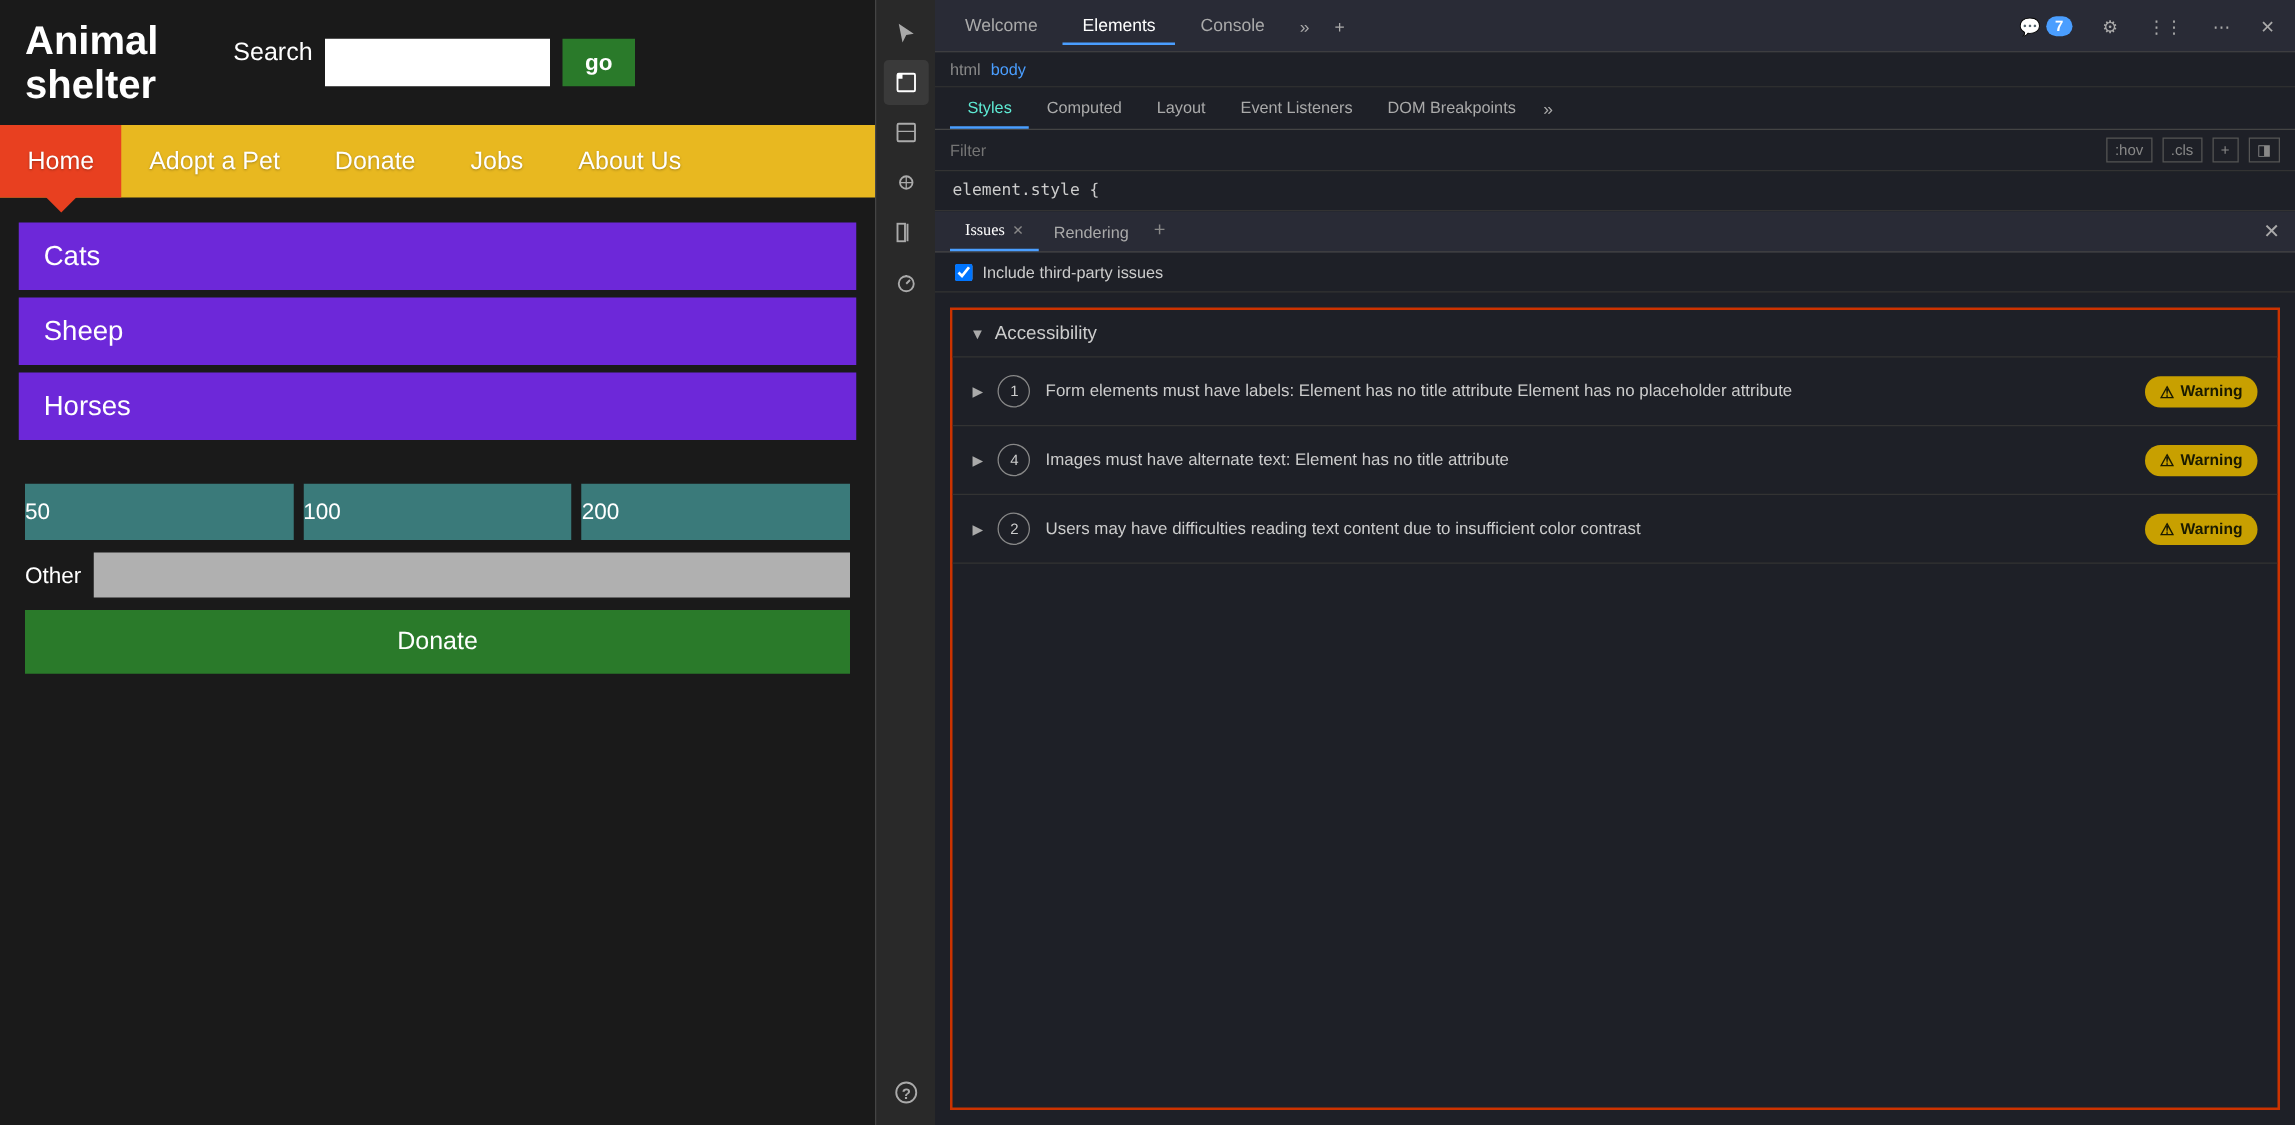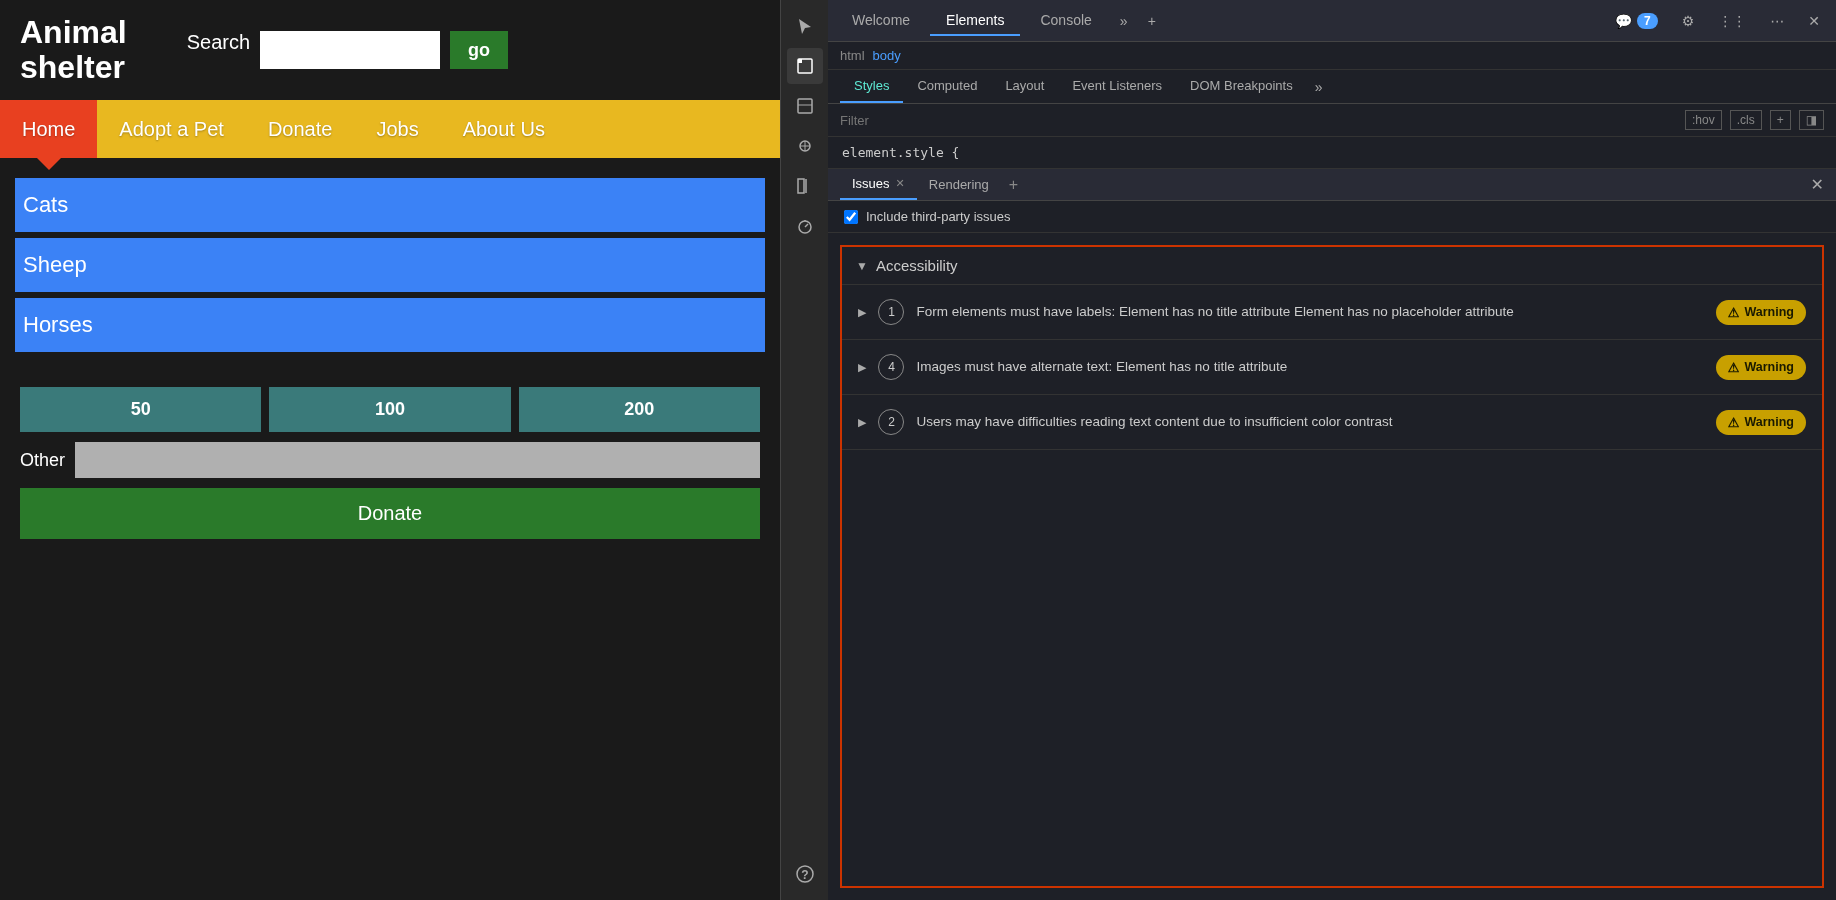--- a/index.html
+++ b/index.html
@@ -1,20 +1,20 @@
 <!DOCTYPE html>
 <html><head>
   <meta charset="utf-8">
   <style>
     * { box-sizing: border-box; margin: 0; padding: 0; }
     body { display: flex; width: 1836px; height: 900px; font-family: Arial, sans-serif; background: #1a1a1a; overflow: hidden; }
 
     
     #website-panel {
-      width: 780px;
+      width: 700px;
       height: 900px;
       background: #1a1a1a;
       flex-shrink: 0;
       display: flex;
       flex-direction: column;
     }
 
     #site-header {
       background: #1a1a1a;
       padding: 15px 20px;
@@ -101,24 +101,24 @@
     }
 
     #animal-list {
       margin: 20px 15px;
       display: flex;
       flex-direction: column;
       gap: 6px;
     }
 
     .animal-item {
-      background: #3b82f6;
+      background: #6d28d9;
       color: white;
       font-size: 22px;
-      padding: 14px 8px;
+      padding: 14px 20px;
       cursor: pointer;
     }
 
     #donation-section {
       padding: 15px 20px;
     }
 
     #donation-title {
       color: white;
       font-size: 20px;
@@ -133,22 +133,21 @@
     }
 
     .amount-btn {
       flex: 1;
       background: #3a7a7a;
       color: white;
       font-size: 18px;
       padding: 12px 0;
       border: none;
       cursor: pointer;
-      text-align: center;
-      font-weight: bold;
+      text-align: left;
     }
 
     #other-row {
       display: flex;
       align-items: center;
       gap: 10px;
       margin-bottom: 10px;
     }
 
     #other-label {
@@ -369,20 +368,21 @@
       color: #aaa;
       cursor: pointer;
       display: flex;
       align-items: center;
       gap: 6px;
     }
 
     .drawer-tab.active {
       color: white;
       border-bottom: 2px solid #4a9eff;
+      font-family: Liberation Serif, serif;
     }
 
     .tab-close {
       color: #888;
       font-size: 11px;
       cursor: pointer;
     }
 
     .drawer-add {
       color: #888;

